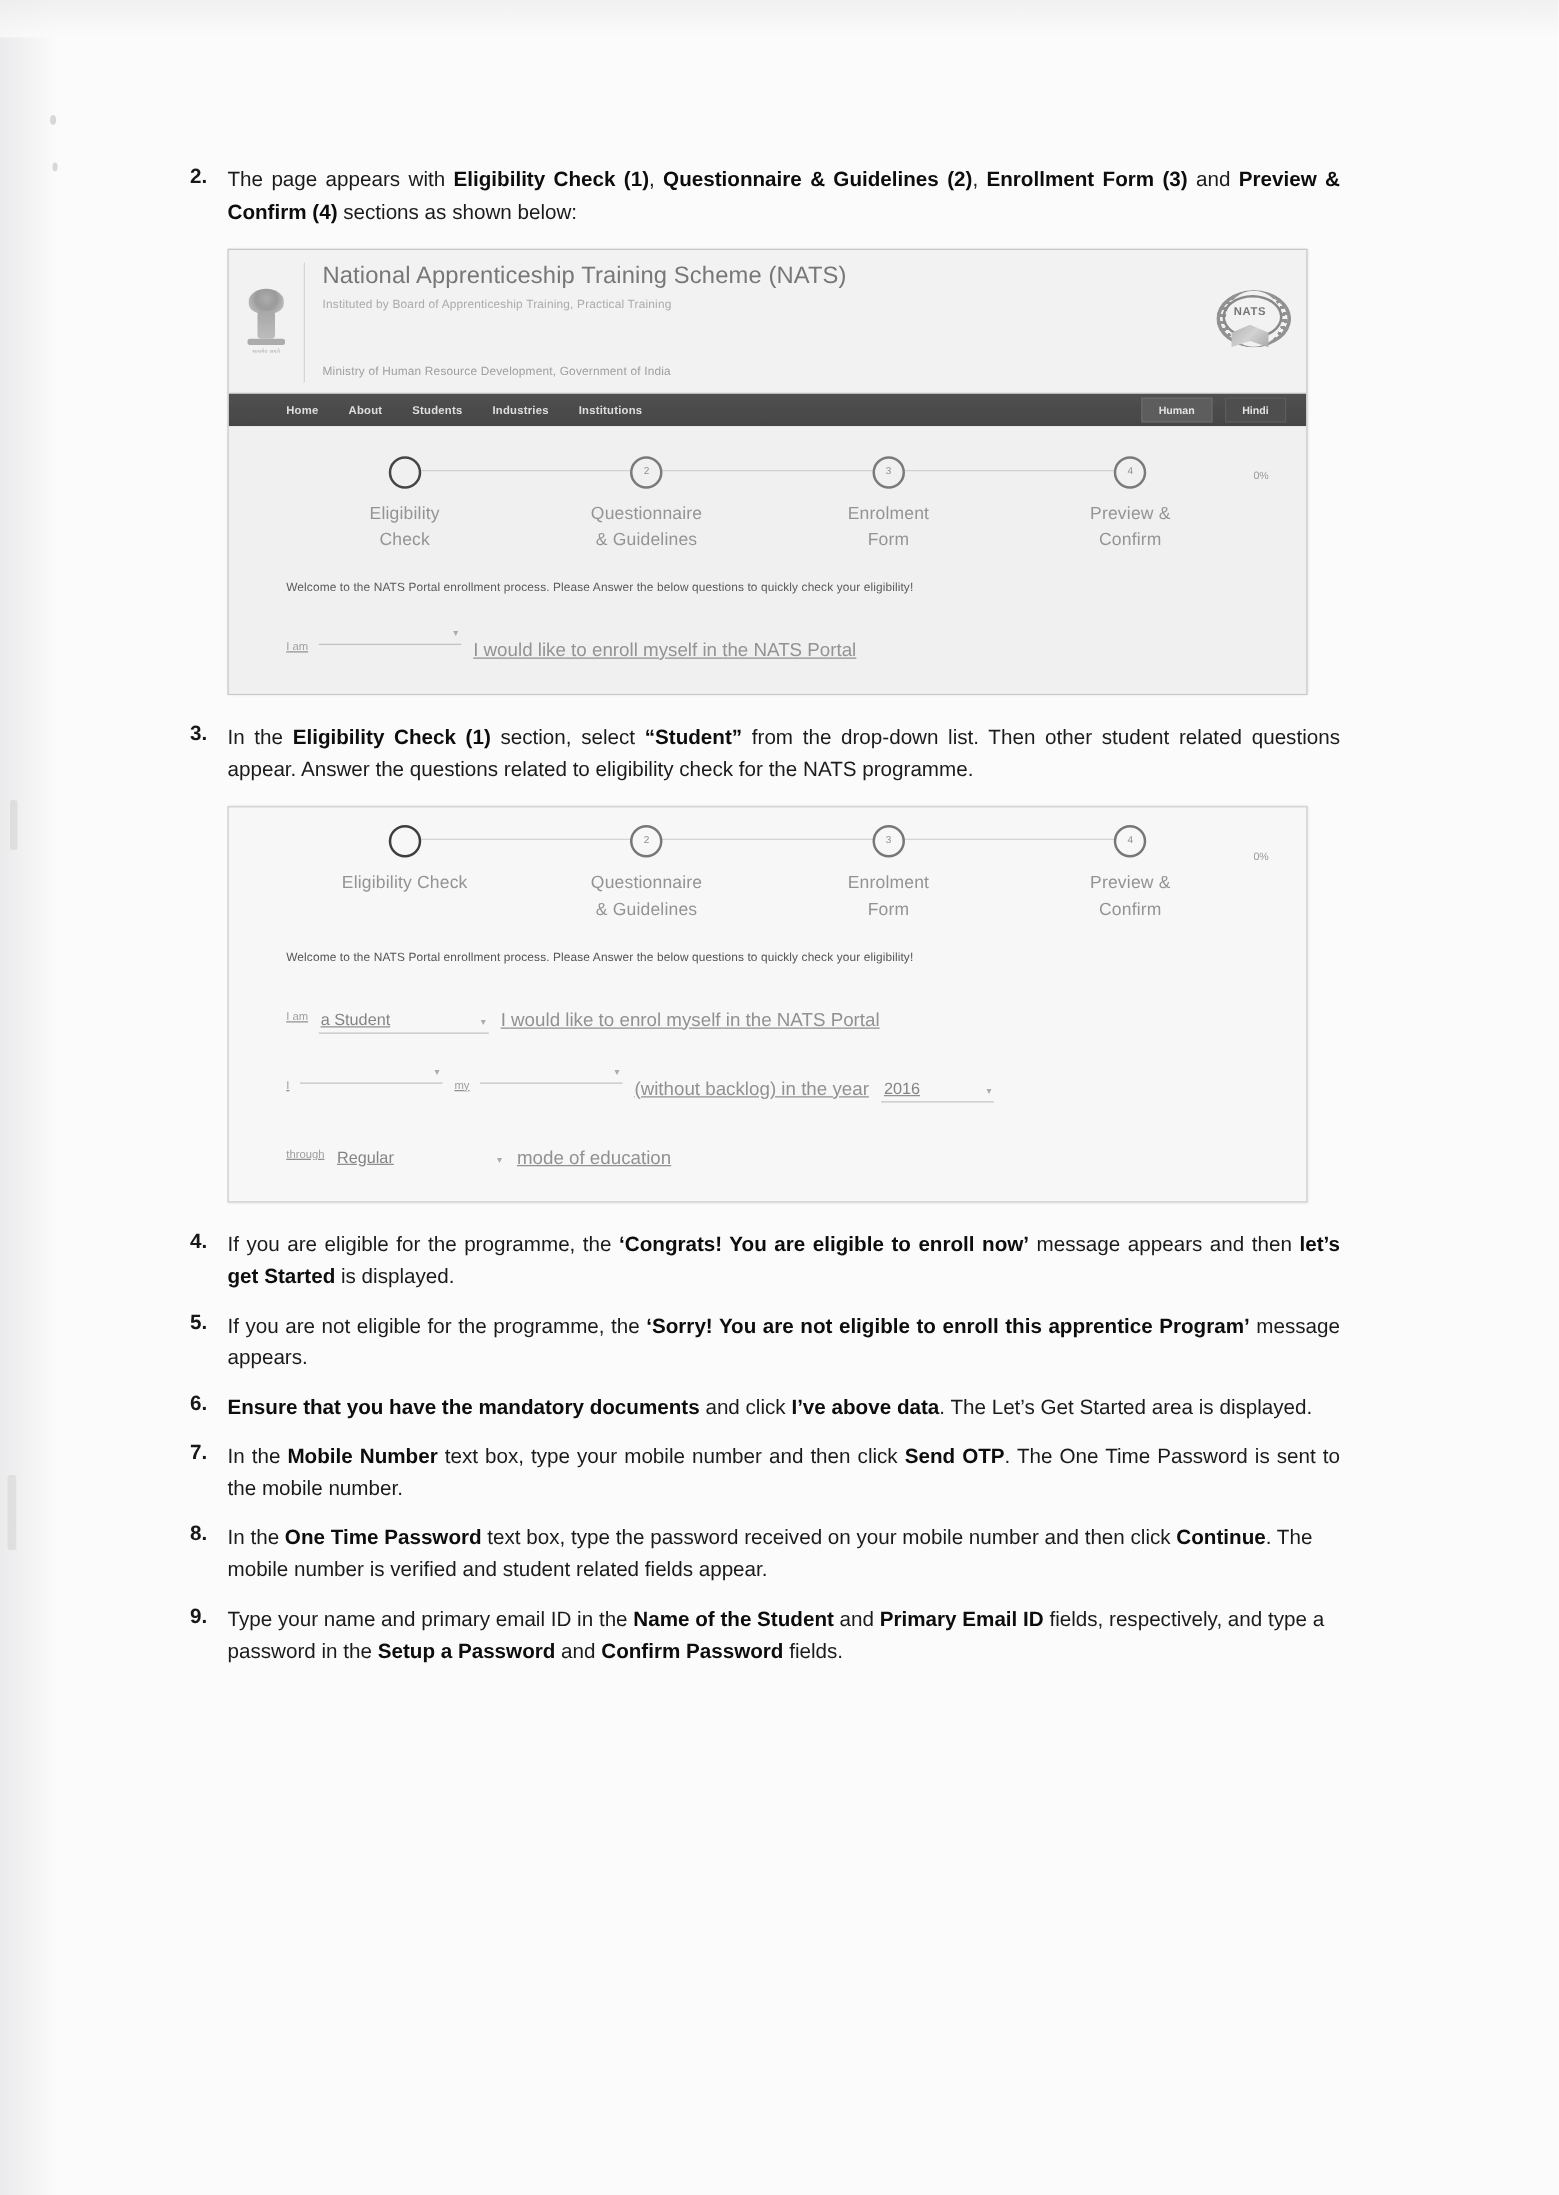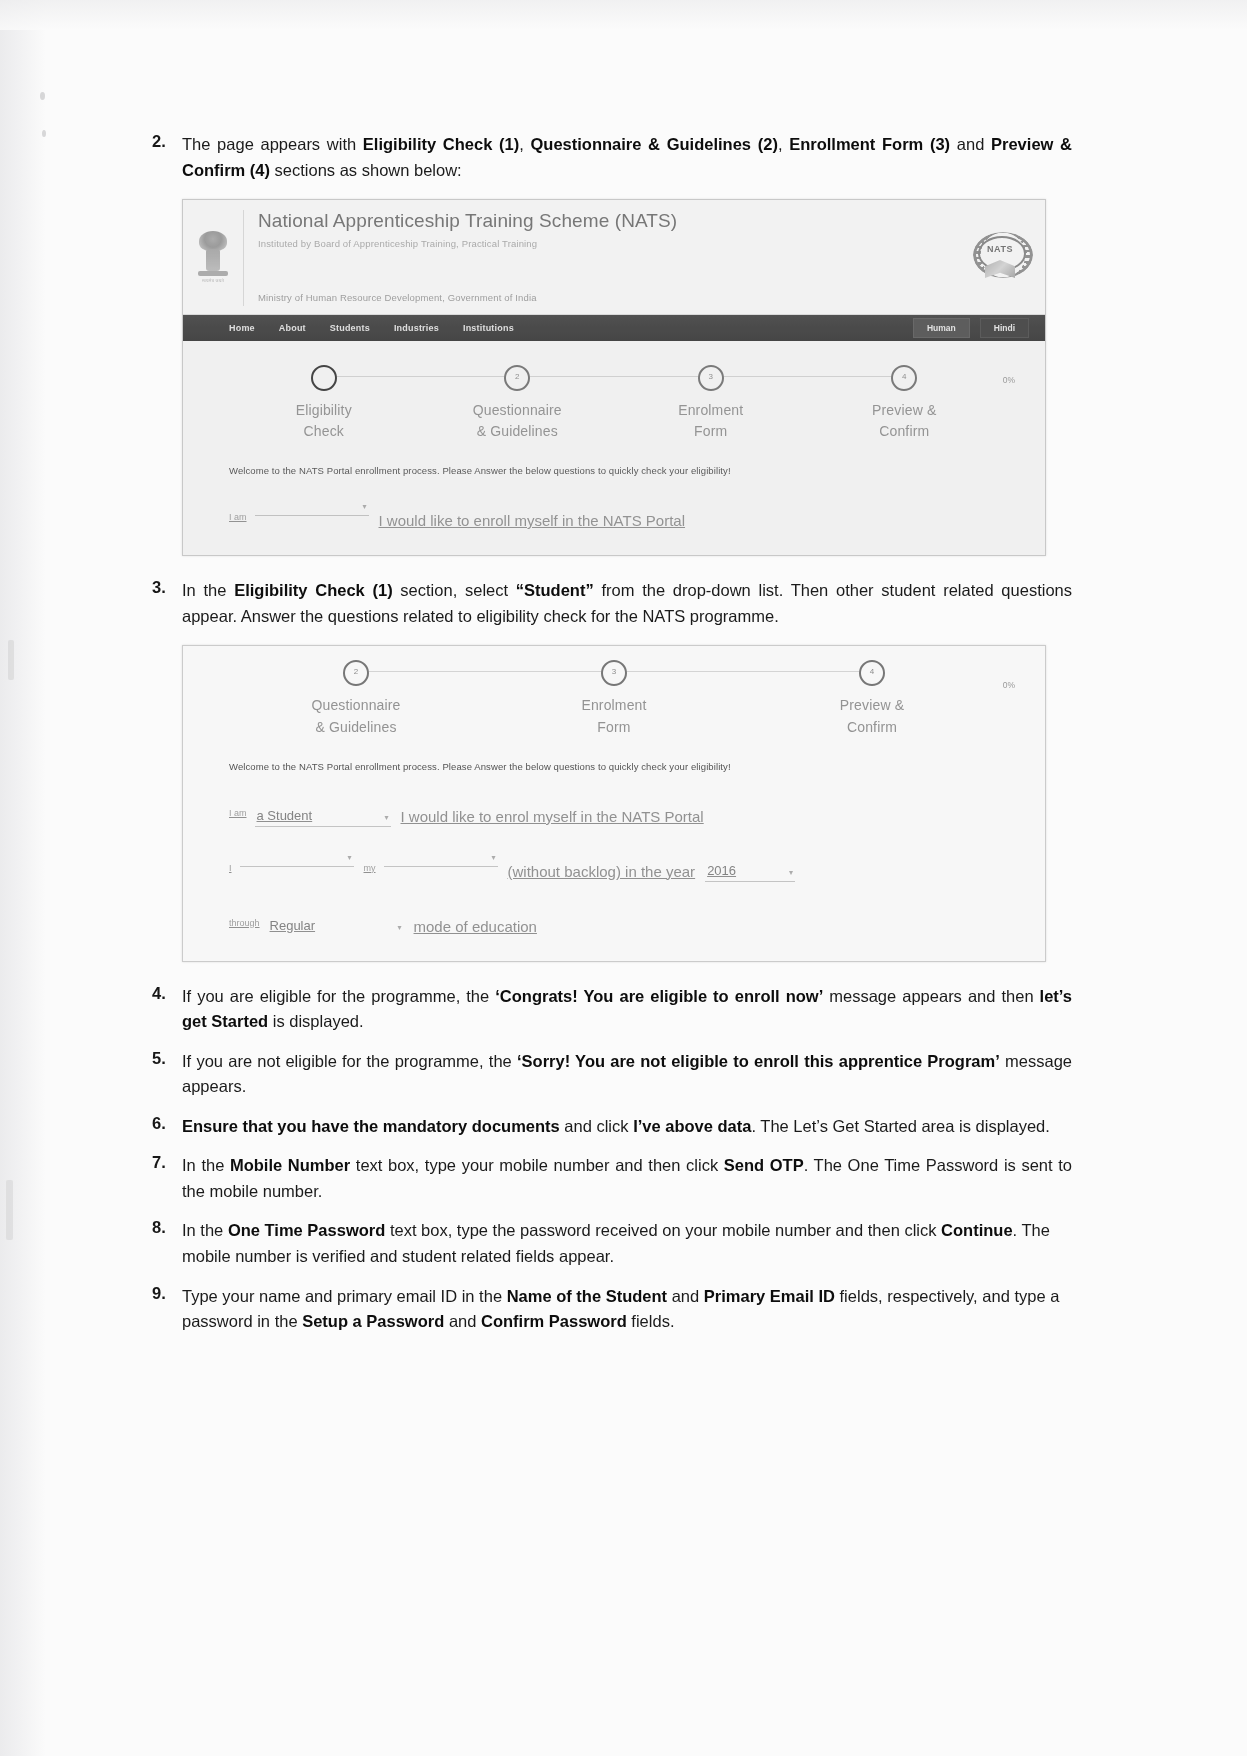--- a/index.html
+++ b/index.html
@@ -428,20 +428,27 @@
 
     <div class="item">
       <div class="item-num">3.</div>
       <div class="item-body">In the <b>Eligibility Check (1)</b> section, select <b>“Student”</b> from the drop-down list. Then other student related questions appear. Answer the questions related to eligibility check for the NATS programme.</div>
     </div>
 
     <div class="shot shot-2">
       <div class="stepper-wrap shot-2-inner">
         <div class="pct">0%</div>
         <div class="stepper">
+          <div class="step">
+            <div class="step-line"></div>
+            <div class="step-circle current">1</div>
+            <div class="step-label">
+              <span>Eligibility Check</span><br><span></span>
+            </div>
+          </div>
           <div class="step">
             <div class="step-line"></div>
             <div class="step-circle">2</div>
             <div class="step-label">
               <span>Questionnaire</span><br><span>&amp; Guidelines</span>
             </div>
           </div>
           <div class="step">
             <div class="step-line"></div>
             <div class="step-circle">3</div>

